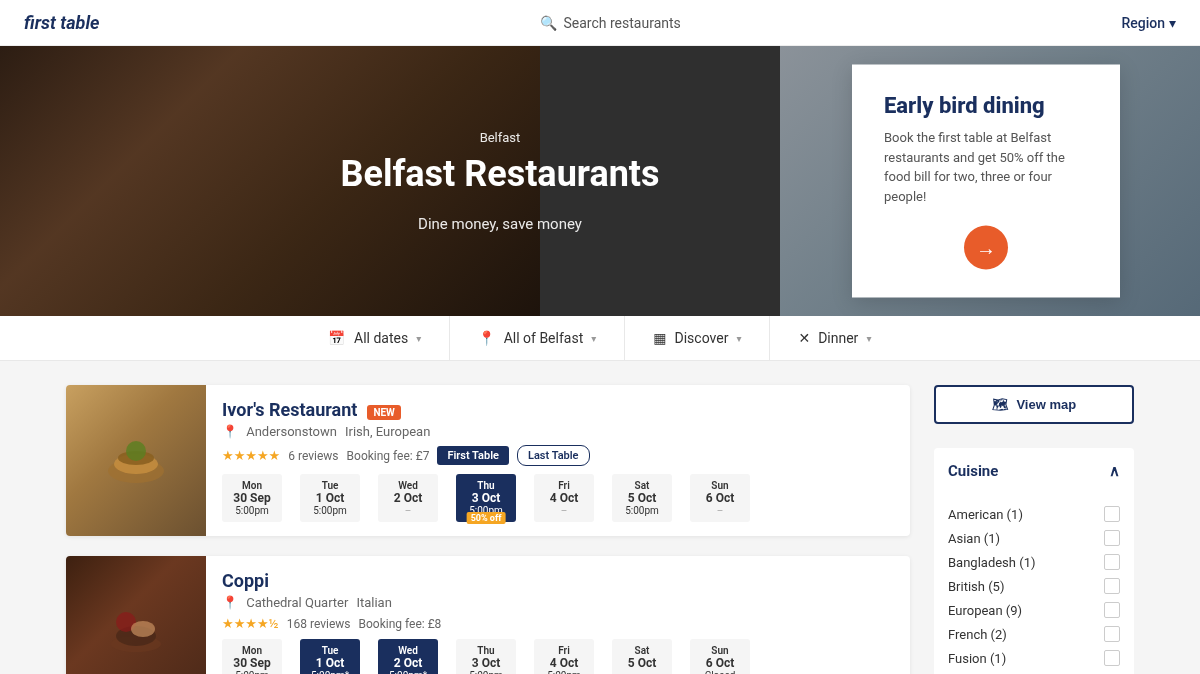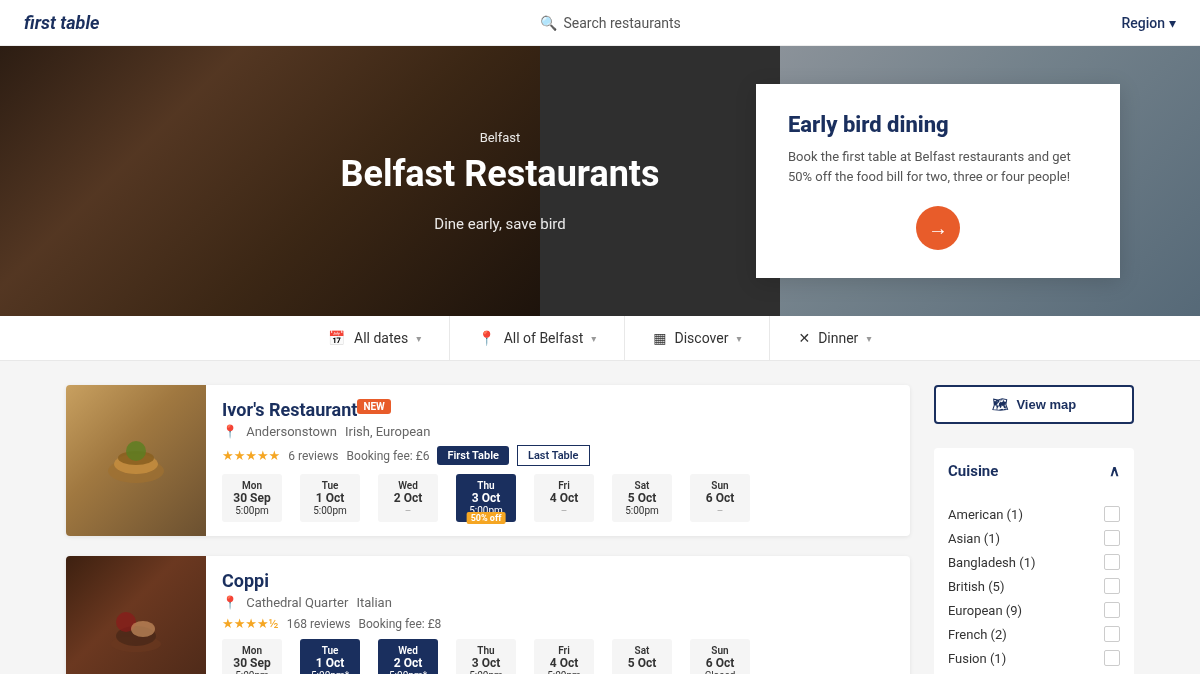--- a/index.html
+++ b/index.html
@@ -36,21 +36,21 @@
       position: relative; z-index: 2; text-align: center; color: #fff;
       margin-left: -200px;
     }
     .hero-location { font-size: 13px; margin-bottom: 8px; opacity: 0.9; }
     .hero-title { font-size: 36px; font-weight: 700; margin-bottom: 20px; }
     .hero-subtitle { font-size: 15px; opacity: 0.9; }
 
     
     .promo-card {
       position: absolute; right: 80px; top: 50%; transform: translateY(-50%);
-      background: #fff; padding: 28px 32px; width: 364px; z-index: 3;
+      background: #fff; padding: 28px 32px; width: 268px; z-index: 3;
       box-shadow: 0 4px 20px rgba(0,0,0,0.15);
     }
     .promo-title { font-size: 22px; font-weight: 800; color: #1a2f5e; margin-bottom: 10px; }
     .promo-desc { font-size: 13px; color: #555; line-height: 1.5; margin-bottom: 20px; text-align: left; }
     .promo-btn {
       width: 44px; height: 44px; background: #e85c2a; border-radius: 50%;
       display: flex; align-items: center; justify-content: center;
       color: #fff; font-size: 20px; margin: 0 auto; cursor: pointer; border: none;
     }
 
@@ -85,32 +85,32 @@
     }
     .img-ivor {
       background: linear-gradient(135deg, #c8a060 0%, #a07840 40%, #6b5030 100%);
       display: flex; align-items: center; justify-content: center; min-height: 120px;
     }
     .img-coppi {
       background: linear-gradient(135deg, #3d2010 0%, #6b3820 40%, #4a2818 100%);
       display: flex; align-items: center; justify-content: center; min-height: 120px;
     }
     .restaurant-details { flex: 1; padding: 14px 16px; }
-    .restaurant-header { display: flex; align-items: flex-start; margin-bottom: 4px; }
+    .restaurant-header { display: flex; align-items: flex-end; gap: 10px; margin-bottom: 4px; }
     .restaurant-name { font-size: 18px; font-weight: 700; color: #1a2f5e; }
     .new-badge {
       background: #e85c2a; color: #fff; font-size: 10px; font-weight: 700;
       padding: 2px 6px; border-radius: 3px; text-transform: uppercase;
     }
     .restaurant-meta { display: flex; align-items: center; gap: 8px; font-size: 13px; color: #666; margin-bottom: 6px; }
     .location-icon { color: #e85c2a; }
     .stars { color: #f5a623; font-size: 13px; }
     .reviews-booking { font-size: 12px; color: #666; margin-bottom: 8px; display: flex; align-items: center; gap: 8px; }
     .badge-first { background: #1a2f5e; color: #fff; font-size: 11px; font-weight: 600; padding: 3px 10px; border-radius: 3px; }
-    .badge-last { background: #fff; color: #1a2f5e; border: 1px solid #1a2f5e; font-size: 11px; font-weight: 600; padding: 3px 10px; border-radius: 0; }
+    .badge-last { background: #fff; color: #1a2f5e; border: 1px solid #1a2f5e; font-size: 11px; font-weight: 600; padding: 3px 10px; border-radius: 9px; }
 
     
     .date-slots { display: flex; gap: 18px; }
     .slot {
       text-align: center; padding: 6px 8px; border-radius: 3px; min-width: 60px;
       font-size: 11px; background: #f5f5f5; color: #333;
     }
     .slot.active { background: #1a2f5e; color: #fff; position: relative; }
     .slot-day { font-weight: 600; display: block; font-size: 10px; }
     .slot-date { font-weight: 700; display: block; font-size: 12px; }
@@ -159,21 +159,21 @@
     <span>▾</span>
   </div>
 </nav>
 
 <div class="hero">
   <div class="hero-photo-left"></div>
   <div class="hero-photo-right"></div>
   <div class="hero-center-text">
     <div class="hero-location">Belfast</div>
     <div class="hero-title">Belfast Restaurants</div>
-    <div class="hero-subtitle">Dine early, save bird</div>
+    <div class="hero-subtitle">Dine money, save money</div>
   </div>
   <div class="promo-card">
     <div class="promo-title">Early bird dining</div>
     <div class="promo-desc">Book the first table at Belfast restaurants and get 50% off the food bill for two, three or four people!</div>
     <button class="promo-btn">→</button>
   </div>
 </div>
 
 <div class="filter-bar">
   <div class="filter-item">
@@ -217,21 +217,21 @@
           <span class="new-badge">NEW</span>
         </div>
         <div class="restaurant-meta">
           <span class="location-icon">📍</span>
           <span>Andersonstown</span>
           <span>Irish, European</span>
         </div>
         <div class="reviews-booking">
           <span class="stars">★★★★★</span>
           <span>6 reviews</span>
-          <span>Booking fee: £6</span>
+          <span>Booking fee: £7</span>
           <span class="badge-first">First Table</span>
           <span class="badge-last">Last Table</span>
         </div>
         <div class="date-slots">
           <div class="slot">
             <span class="slot-day">Mon</span>
             <span class="slot-date">30 Sep</span>
             <span class="slot-time">5:00pm</span>
           </div>
           <div class="slot">

